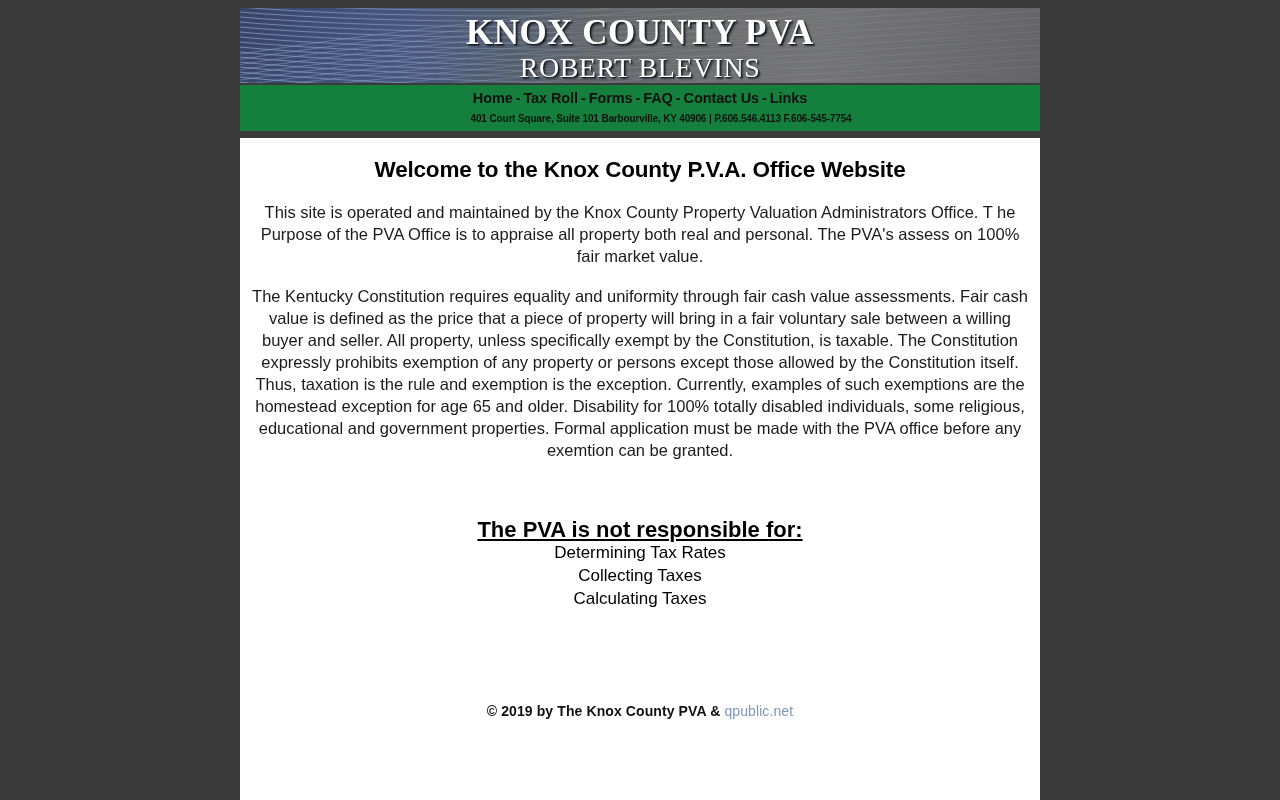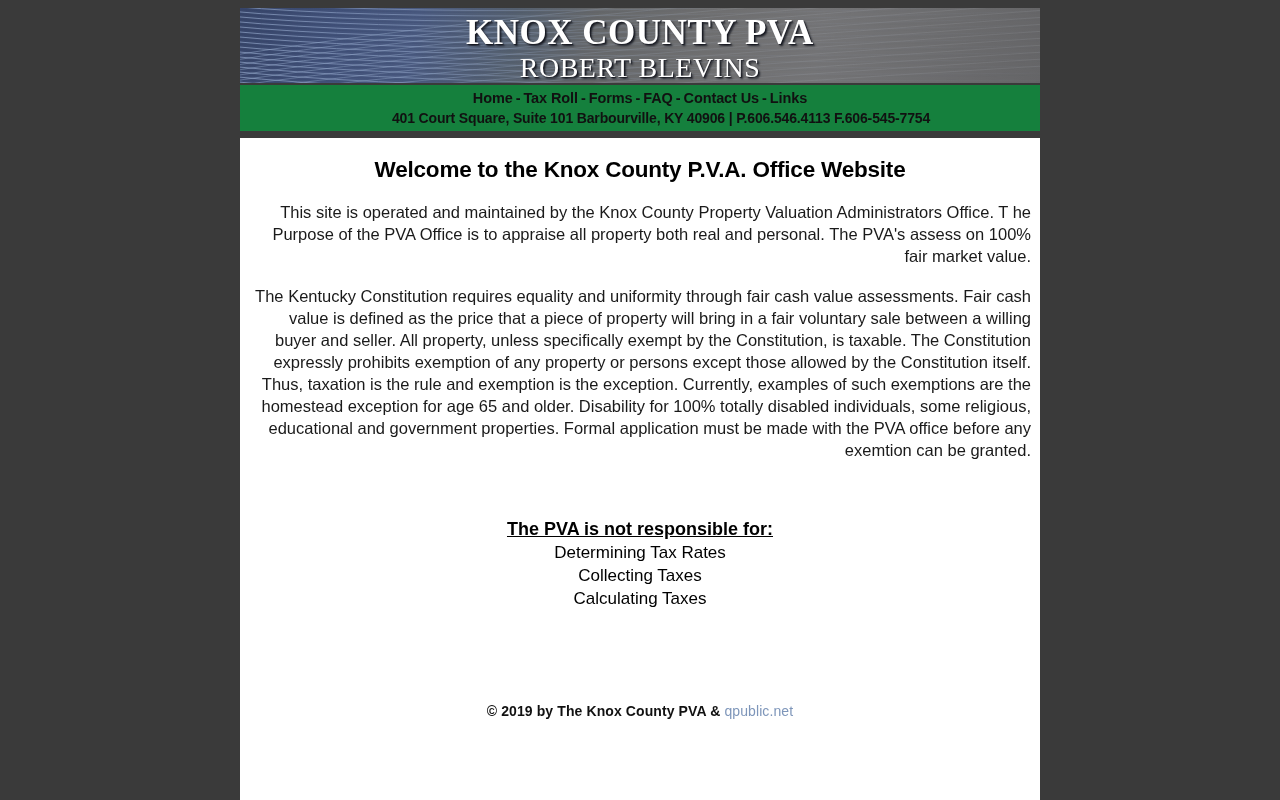--- a/index.html
+++ b/index.html
@@ -98,21 +98,21 @@
   .navrow a {
     color: #111111;
     text-decoration: none;
   }
   .navsep {
     display: inline-block;
     padding: 0 3px;
     color: #111111;
   }
   .addrrow {
-    font-size: 14px;
+    font-size: 10px;
     font-weight: bold;
     color: #111111;
     line-height: 19px;
     white-space: nowrap;
     letter-spacing: -0.15px;
     margin-left: 42px;
   }
 
   .navdivider {
     position: absolute;
@@ -144,32 +144,32 @@
     color: #000000;
     letter-spacing: -0.2px;
   }
 
   .body-par {
     margin: 0;
     padding-top: 18px;
     font-size: 16.5px;
     line-height: 22px;
     color: #1a1a1a;
-    text-align: right;
+    text-align: center;
   }
   .body-par.second {
     padding-top: 18px;
   }
 
   .notresp {
     margin-top: 57px;
     text-align: center;
   }
   .notresp-head {
-    font-size: 18px;
+    font-size: 22px;
     font-weight: bold;
     text-decoration: underline;
     color: #000000;
     line-height: 23px;
   }
   .notresp-item {
     font-size: 17px;
     font-weight: normal;
     color: #000000;
     line-height: 23px;

